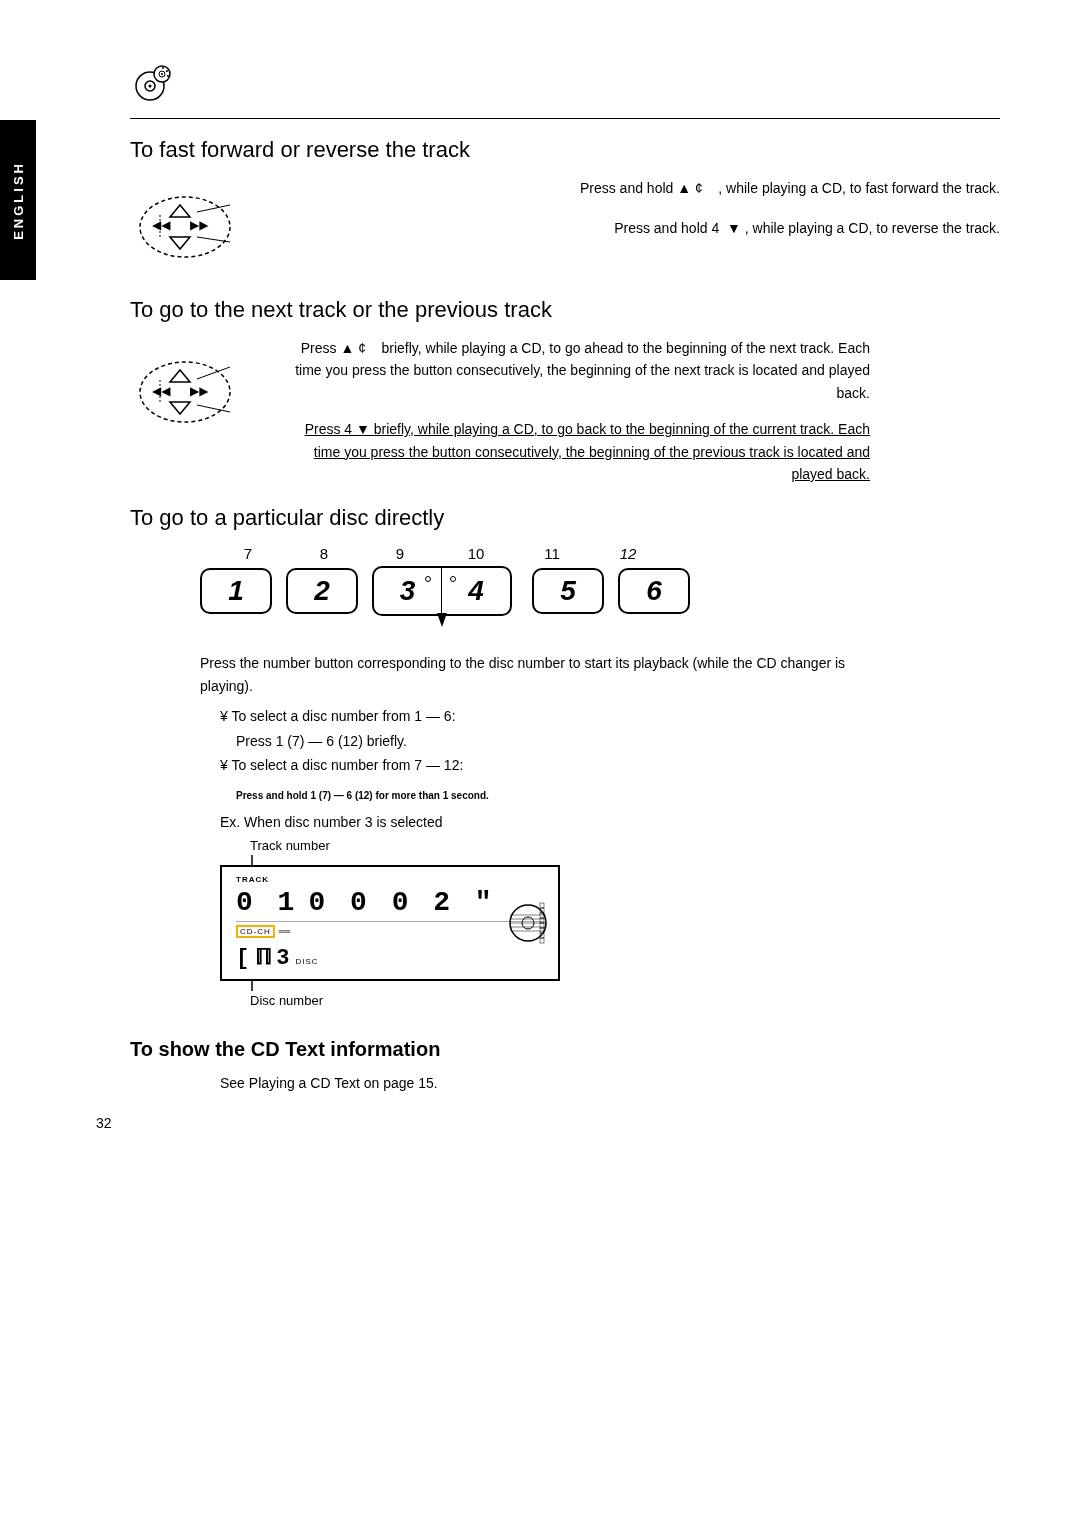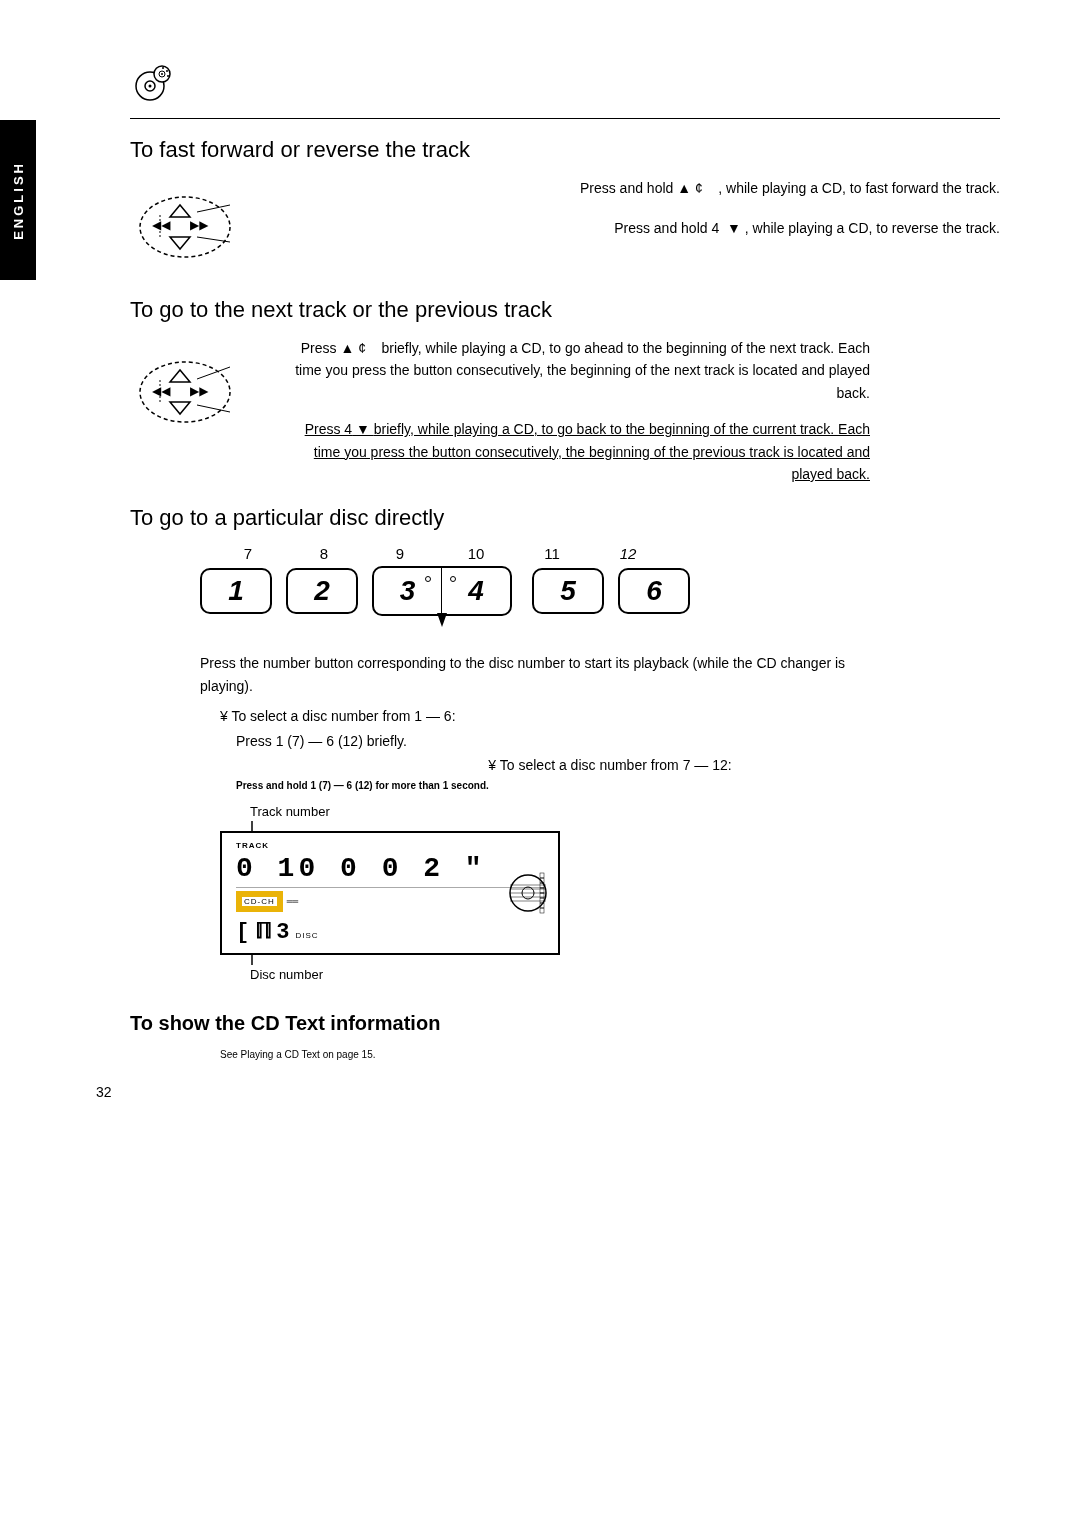--- a/index.html
+++ b/index.html
@@ -299,53 +299,54 @@
   </div>
 
   <div style="padding-left: 140px; margin-bottom: 10px;">
     <div style="font-size:14px; line-height:1.6; margin-bottom:2px;">
       <span>¥ </span>
       <span>To select a disc number from 1 — 6:</span>
     </div>
     <div style="font-size:14px; line-height:1.6; margin-bottom:2px; padding-left:16px;">
       <span>Press 1 (7) — 6 (12) briefly.</span>
     </div>
-    <div style="font-size:14px; line-height:1.6; margin-bottom:2px;text-align:center;">
+    <div style="font-size:14px; line-height:1.6; margin-bottom:12px;">
       <span>¥ </span>
       <span>To select a disc number from 7 — 12:</span>
     </div>
     <div style="font-size:10px; line-height:1.6; padding-left:16px;font-weight:bold;">
       <span>Press and hold 1 (7) — 6 (12) for more than 1 second.</span>
     </div>
   </div>
 
   <div style="padding-left: 140px; margin-bottom: 30px;">
+    <p style="font-size:14px; margin-bottom:8px;">Ex. When disc number 3 is selected</p>
 
     <div style="display:flex; flex-direction:column; align-items:flex-start; position:relative;">
 
       <div style="padding-left:30px; font-size:13px; margin-bottom:2px;">Track number</div>
       <div style="padding-left:30px; margin-bottom:0; height:10px; display:flex; align-items:flex-end;">
         <svg width="4" height="10" viewBox="0 0 4 10">
             <line x1="2" y1="0" x2="2" y2="10" stroke="#000" stroke-width="1.5"></line>
           </svg>
       </div>
 
       <div style="border: 2px solid #000; padding: 8px 14px; width: 340px; margin-left:0; position:relative;">
 
         <div style="display:flex; align-items:baseline; gap:12px; margin-bottom:3px;">
           <span style="font-size:8px; font-weight:bold; letter-spacing:1px;">TRACK</span>
         </div>
 
-        <div style="display:flex; align-items:flex-end; ">
+        <div style="display:flex; align-items:flex-end; gap:10px;">
           <span style="font-family:'Courier New',monospace; font-size:28px; font-weight:bold; letter-spacing:4px;">0 1</span>
           <span style="font-family:'Courier New',monospace; font-size:28px; font-weight:bold; letter-spacing:4px;">0 0 0 2 ″</span>
         </div>
 
         <div style="display:flex; align-items:center; gap:4px; border-top:1px solid #aaa; padding-top:3px; margin-top:3px;">
-          <span style="font-size:8px; letter-spacing:1px; border:6px solid #eab308; padding:0 2px;">CD-CH</span>
+          <span style="font-size:8px; letter-spacing:1px; border:2px solid #eab308; padding:0 2px;">CD-CH</span>
           <span style="font-size:8px;">══</span>
         </div>
 
         <div style="display:flex; align-items:baseline; gap:4px; margin-top:2px;">
           <span style="font-family:'Courier New',monospace; font-size:22px; font-weight:bold; letter-spacing:2px;">[ </span>
           <span style="font-family:'Courier New',monospace; font-size:22px; font-weight:bold;">ℿ</span>
           <span style="font-family:'Courier New',monospace; font-size:22px; font-weight:bold; letter-spacing:2px;"> 3</span>
           <span style="font-size:8px; vertical-align:super; letter-spacing:1px;">DISC</span>
         </div>
 
@@ -378,18 +379,18 @@
             <line x1="2" y1="0" x2="2" y2="10" stroke="#000" stroke-width="1.5"></line>
           </svg>
       </div>
       <div style="padding-left:30px; font-size:13px; margin-top:2px;">Disc number</div>
     </div>
   </div>
 
   <div class="section-heading" style="font-size:20px; font-weight:bold;">To show the CD Text information</div>
 
   <div style="padding-left: 140px; margin-bottom: 20px;">
-    <p style="font-size:10px;">See  Playing a CD Text  on page 15.</p>
+    <p style="font-size:14px;">See  Playing a CD Text  on page 15.</p>
   </div>
 
   <div class="page-number">32</div>
 
 </div>
 
 </body></html>

